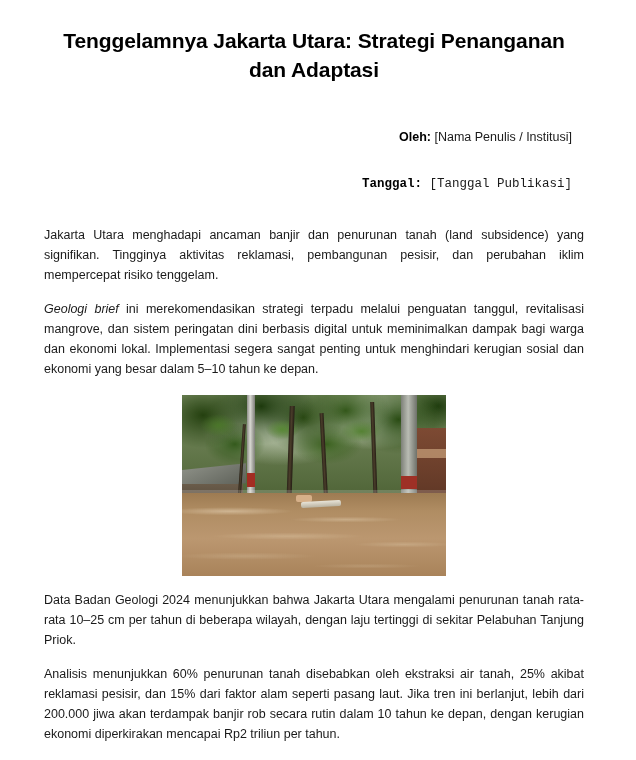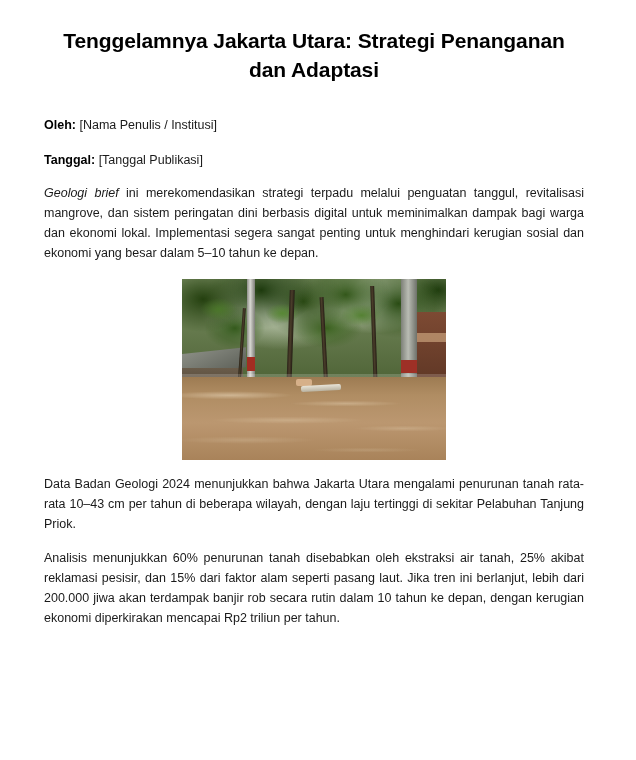--- a/index.html
+++ b/index.html
@@ -28,24 +28,25 @@
     line-height: 29px;
     color: #000000;
     margin: 0;
     padding-top: 26px;
     letter-spacing: -0.1px;
   }
   .meta-line {
     font-size: 12.5px;
     line-height: 17px;
     color: #1a1a1a;
-    margin: 0;
+    margin: 12px;
+    text-align: right;
   }
   .meta-line.first { padding-top: 33px; }
-  .meta-line.second { padding-top: 18px; }
+  .meta-line.second { padding-top: 18px; font-family: Liberation Mono, monospace; }
   .meta-label {
     font-weight: bold;
     color: #000000;
   }
   .meta-value { font-weight: normal; }
   .section-heading {
     font-size: 17px;
     font-weight: bold;
     color: #000000;
     margin: 0;
@@ -253,20 +254,21 @@
     <span class="meta-label">Oleh:</span>
     <span class="meta-value">[Nama Penulis / Institusi]</span>
   </p>
 
   <p class="meta-line second">
     <span class="meta-label">Tanggal:</span>
     <span class="meta-value">[Tanggal Publikasi]</span>
   </p>
 
 
+  <p class="body-par first-par">Jakarta Utara menghadapi ancaman banjir dan penurunan tanah (land subsidence) yang signifikan. Tingginya aktivitas reklamasi, pembangunan pesisir, dan perubahan iklim mempercepat risiko tenggelam.</p>
 
   <p class="body-par">
     <span class="italic">Geologi brief</span><span> ini merekomendasikan strategi terpadu melalui penguatan tanggul, revitalisasi mangrove, dan sistem peringatan dini berbasis digital untuk meminimalkan dampak bagi warga dan ekonomi lokal. Implementasi segera sangat penting untuk menghindari kerugian sosial dan ekonomi yang besar dalam 5–10 tahun ke depan.</span>
   </p>
 
   <div class="photo-wrap">
     <div class="photo">
       <div class="ph-sky"></div>
       <div class="ph-canopy"></div>
       <div class="ph-canopy2"></div>
@@ -311,17 +313,17 @@
       </div>
 
       <div class="ph-water"></div>
       <div class="ph-waterline"></div>
       <div class="ph-ripples"></div>
       <div class="ph-raft2"></div>
       <div class="ph-raft"></div>
     </div>
   </div>
 
-  <p class="body-par">Data Badan Geologi 2024 menunjukkan bahwa Jakarta Utara mengalami penurunan tanah rata-rata 10–43 cm per tahun di beberapa wilayah, dengan laju tertinggi di sekitar Pelabuhan Tanjung Priok.</p>
+  <p class="body-par">Data Badan Geologi 2024 menunjukkan bahwa Jakarta Utara mengalami penurunan tanah rata-rata 10–25 cm per tahun di beberapa wilayah, dengan laju tertinggi di sekitar Pelabuhan Tanjung Priok.</p>
 
   <p class="body-par">Analisis menunjukkan 60% penurunan tanah disebabkan oleh ekstraksi air tanah, 25% akibat reklamasi pesisir, dan 15% dari faktor alam seperti pasang laut. Jika tren ini berlanjut, lebih dari 200.000 jiwa akan terdampak banjir rob secara rutin dalam 10 tahun ke depan, dengan kerugian ekonomi diperkirakan mencapai Rp2 triliun per tahun.</p>
 
 </div>
 
 </body></html>

